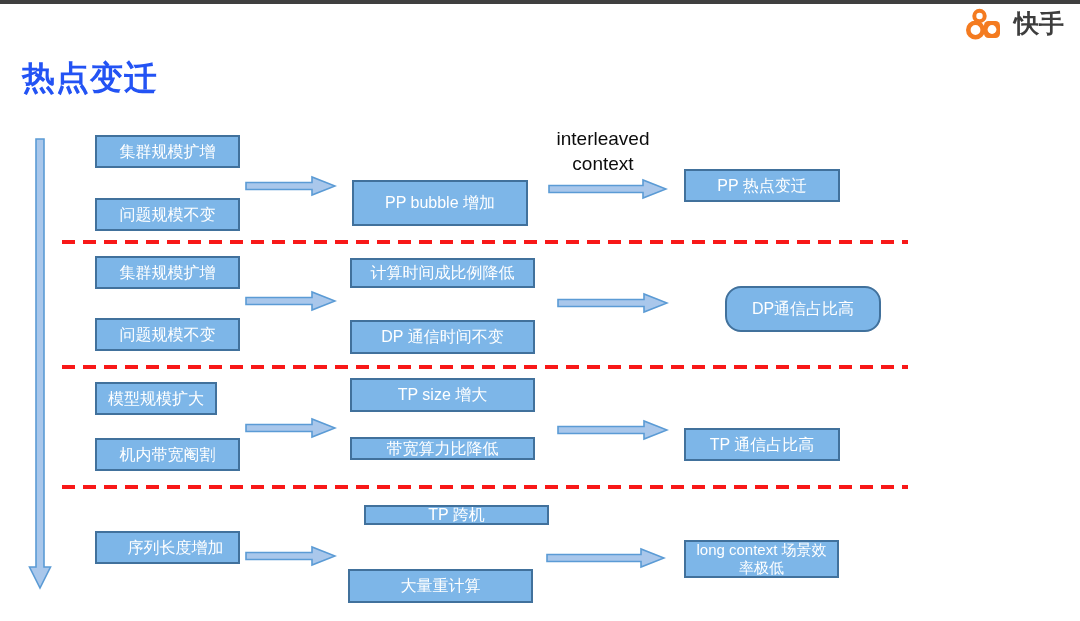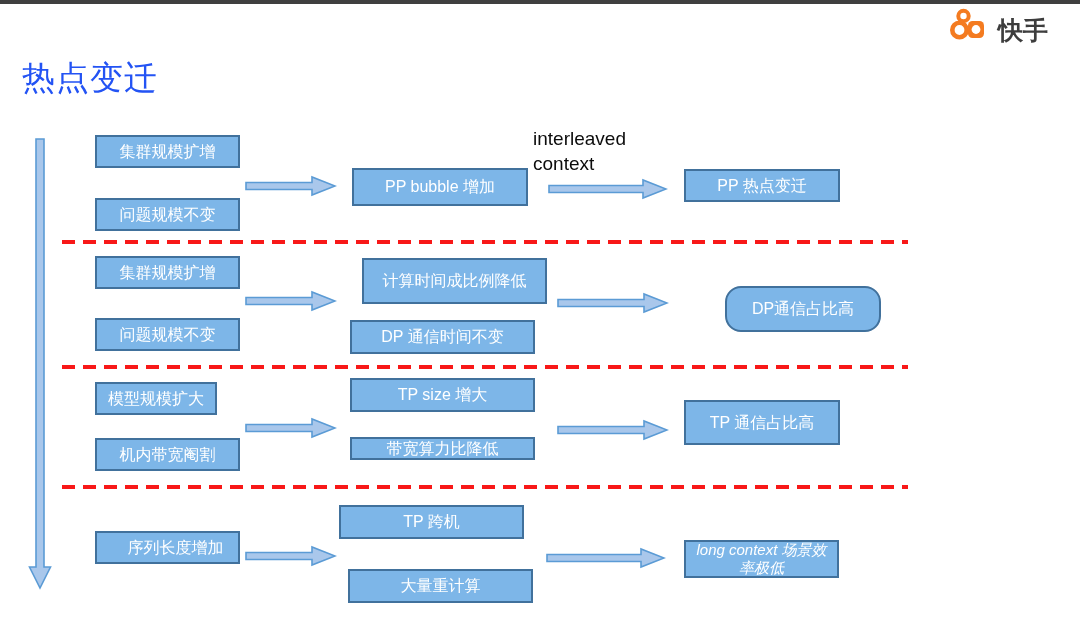--- a/index.html
+++ b/index.html
@@ -2,38 +2,38 @@
 <html><head>
 <meta charset="utf-8">
 <style>
   html,body{margin:0;padding:0;background:#e9e9e9;}
   .slide{
     position:relative;width:1080px;height:621px;background:#ffffff;
     overflow:hidden;font-family:"Liberation Sans","DejaVu Sans",sans-serif;
   }
   .top-bar{position:absolute;left:0;top:0;width:1080px;height:4px;background:#3F3F3F;}
   .slide-title{
-    position:absolute;left:22px;top:56px;font-size:33px;font-weight:400;
+    position:absolute;left:22px;top:56px;font-size:33px;font-weight:700;
     color:#2353F4;letter-spacing:1px;
   }
-  .brand{position:absolute;right:32px;top:7px;display:flex;align-items:flex-end;gap:12px;}
+  .brand{position:absolute;right:16px;top:7px;display:flex;align-items:flex-start;gap:12px;}
   .brand-name{font-size:25px;font-weight:700;color:#3D3D3D;}
   .box{
     position:absolute;background:#7DB6E8;border:2px solid#41719C;color:#ffffff;
     display:flex;align-items:center;justify-content:center;text-align:center;
     font-size:16px;box-sizing:border-box;line-height:1.2;
   }
-  .box.small-text{font-size:15px;font-style:italic;}
+  .box.small-text{font-size:15px;}
   .divider{
     position:absolute;left:62px;width:846px;height:4px;
     background:repeating-linear-gradient(90deg,#F81818 0 13px,transparent 13px 21px);
   }
   .harrow,.varrow{position:absolute;line-height:0;}
   .flow-label{
-    position:absolute;left:533px;top:126px;width:140px;text-align:left;
+    position:absolute;left:533px;top:126px;width:140px;text-align:center;
     font-size:19px;color:#0c0c0c;line-height:25px;
   }
 </style>
 </head>
 <body>
 
 <div class="slide">
 
   <div class="top-bar"></div>
 
@@ -59,21 +59,21 @@
 
   <div class="box" style="left:95px;top:135px;width:145px;height:33px;">集群规模扩增</div>
   <div class="box" style="left:95px;top:198px;width:145px;height:33px;">问题规模不变</div>
 
   <div class="harrow" style="left:245px;top:174px;">
     <svg width="92" height="24" viewBox="0 0 92 24">
       <path d="M1 8.5 L67 8.5 L67 3 L90 12 L67 21 L67 15.5 L1 15.5 Z" fill="#A9C7EB" stroke="#5B9BD5" stroke-width="1.6"></path>
     </svg>
   </div>
 
-  <div class="box" style="left:352px;top:168px;width:176px;height:38px;">PP bubble 增加</div>
+  <div class="box" style="left:352px;top:180px;width:176px;height:46px;">PP bubble 增加</div>
 
   <div class="flow-label">
     <div>interleaved</div>
     <div>context</div>
   </div>
 
   <div class="harrow" style="left:548px;top:177px;">
     <svg width="120" height="24" viewBox="0 0 120 24">
       <path d="M1 8.5 L95 8.5 L95 3 L118 12 L95 21 L95 15.5 L1 15.5 Z" fill="#A9C7EB" stroke="#5B9BD5" stroke-width="1.6"></path>
     </svg>
@@ -85,21 +85,21 @@
 
   <div class="box" style="left:95px;top:256px;width:145px;height:33px;">集群规模扩增</div>
   <div class="box" style="left:95px;top:318px;width:145px;height:33px;">问题规模不变</div>
 
   <div class="harrow" style="left:245px;top:289px;">
     <svg width="92" height="24" viewBox="0 0 92 24">
       <path d="M1 8.5 L67 8.5 L67 3 L90 12 L67 21 L67 15.5 L1 15.5 Z" fill="#A9C7EB" stroke="#5B9BD5" stroke-width="1.6"></path>
     </svg>
   </div>
 
-  <div class="box" style="left:350px;top:258px;width:185px;height:46px;margin-left:12px;">计算时间成比例降低</div>
+  <div class="box" style="left:350px;top:258px;width:185px;height:30px;">计算时间成比例降低</div>
   <div class="box" style="left:350px;top:320px;width:185px;height:34px;">DP 通信时间不变</div>
 
   <div class="harrow" style="left:557px;top:291px;">
     <svg width="112" height="24" viewBox="0 0 112 24">
       <path d="M1 8.5 L87 8.5 L87 3 L110 12 L87 21 L87 15.5 L1 15.5 Z" fill="#A9C7EB" stroke="#5B9BD5" stroke-width="1.6"></path>
     </svg>
   </div>
 
   <div class="box" style="left:725px;top:286px;width:156px;height:46px;border-radius:16px;">DP通信占比高</div>
 
@@ -116,33 +116,33 @@
 
   <div class="box" style="left:350px;top:378px;width:185px;height:34px;">TP size 增大</div>
   <div class="box" style="left:350px;top:437px;width:185px;height:23px;">带宽算力比降低</div>
 
   <div class="harrow" style="left:557px;top:418px;">
     <svg width="112" height="24" viewBox="0 0 112 24">
       <path d="M1 8.5 L87 8.5 L87 3 L110 12 L87 21 L87 15.5 L1 15.5 Z" fill="#A9C7EB" stroke="#5B9BD5" stroke-width="1.6"></path>
     </svg>
   </div>
 
-  <div class="box" style="left:684px;top:400px;width:156px;height:45px;">TP 通信占比高</div>
+  <div class="box" style="left:684px;top:428px;width:156px;height:33px;">TP 通信占比高</div>
 
   <div class="divider" style="top:485px;"></div>
 
   <div class="box" style="left:95px;top:531px;width:145px;height:33px;padding-left:16px;">序列长度增加</div>
 
   <div class="harrow" style="left:245px;top:544px;">
     <svg width="92" height="24" viewBox="0 0 92 24">
       <path d="M1 8.5 L67 8.5 L67 3 L90 12 L67 21 L67 15.5 L1 15.5 Z" fill="#A9C7EB" stroke="#5B9BD5" stroke-width="1.6"></path>
     </svg>
   </div>
 
-  <div class="box" style="left:339px;top:505px;width:185px;height:34px;">TP 跨机</div>
+  <div class="box" style="left:364px;top:505px;width:185px;height:20px;">TP 跨机</div>
   <div class="box" style="left:348px;top:569px;width:185px;height:34px;">大量重计算</div>
 
   <div class="harrow" style="left:546px;top:546px;">
     <svg width="120" height="24" viewBox="0 0 120 24">
       <path d="M1 8.5 L95 8.5 L95 3 L118 12 L95 21 L95 15.5 L1 15.5 Z" fill="#A9C7EB" stroke="#5B9BD5" stroke-width="1.6"></path>
     </svg>
   </div>
 
   <div class="box small-text" style="left:684px;top:540px;width:155px;height:38px;padding:0 4px;">long context 场景效率极低</div>
 

